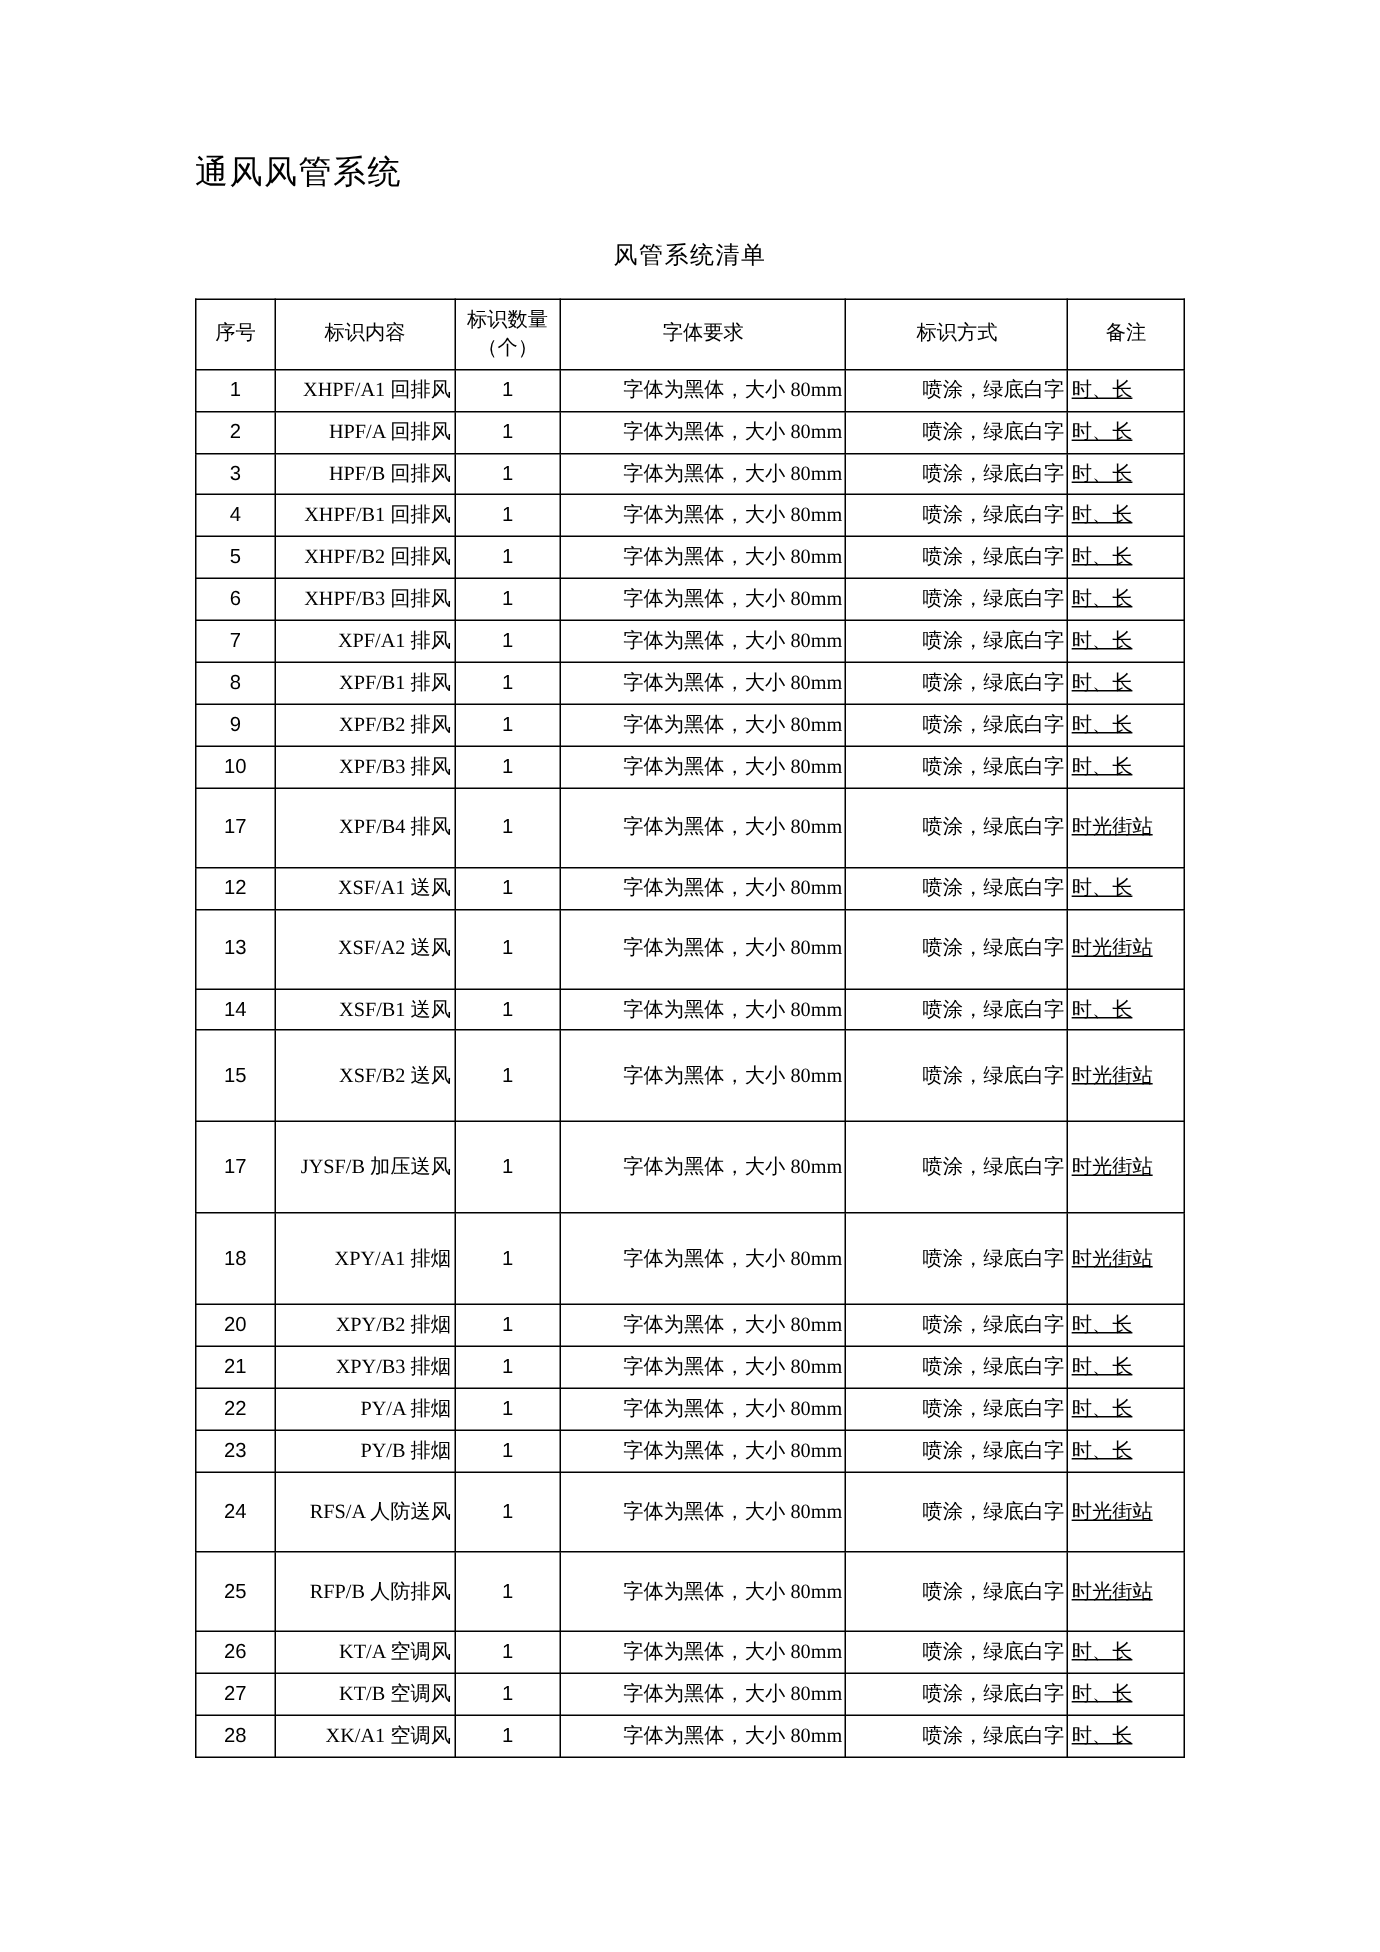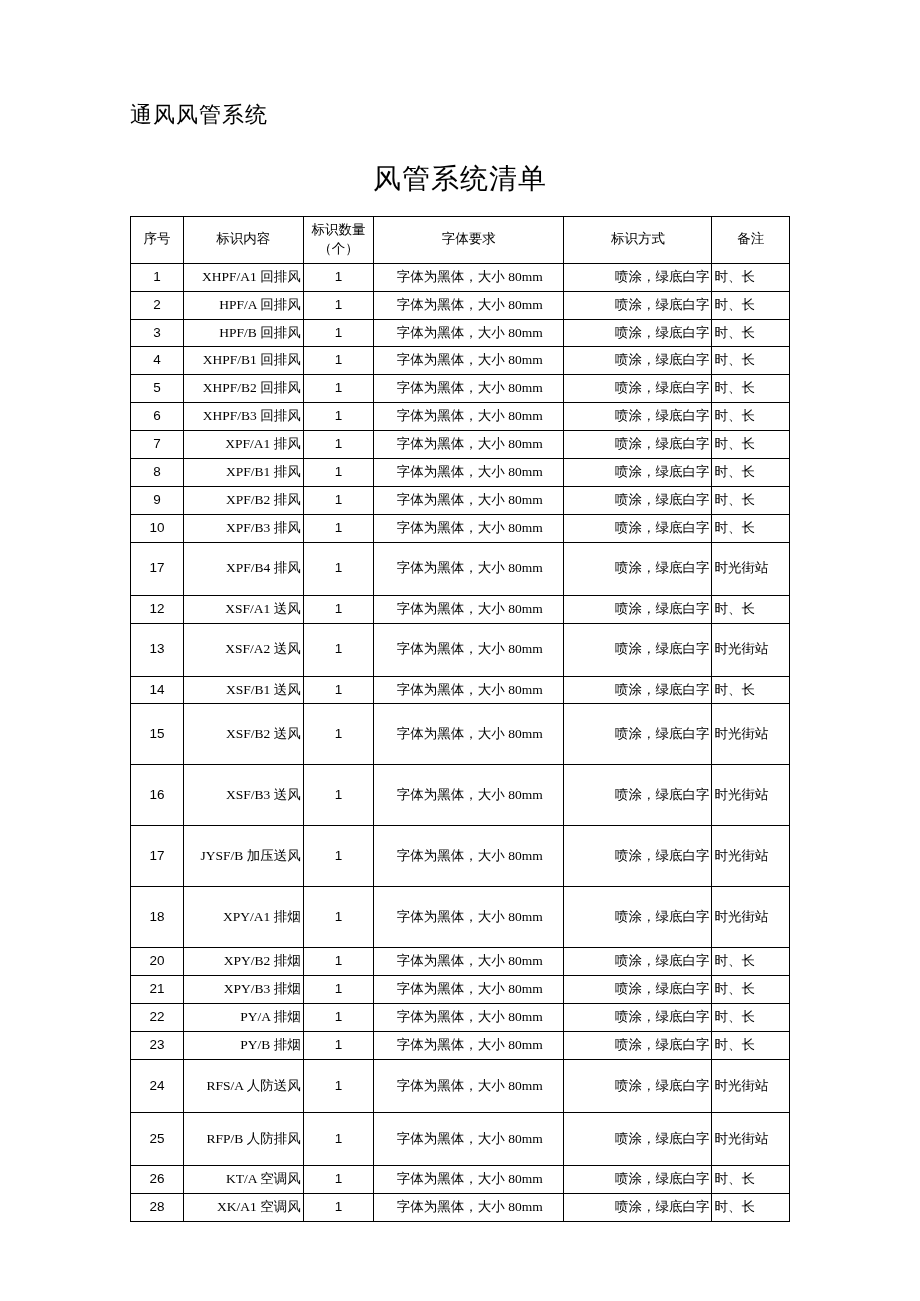--- a/index.html
+++ b/index.html
@@ -9,21 +9,21 @@
       padding: 100px 130px 80px 130px;
       font-size: 14px;
       color: #000;
     }
     .title {
       font-size: 22px;
       margin-bottom: 30px;
       letter-spacing: 1px;
     }
     .subtitle {
-      font-size: 28px;
+      font-size: 16px;
       text-align: center;
       margin-bottom: 18px;
       letter-spacing: 1px;
     }
     table {
       border-collapse: collapse;
       width: 100%;
       table-layout: fixed;
     }
     th, td {
@@ -39,23 +39,23 @@
     }
     col.c1 { width: 7.5%; }
     col.c2 { width: 17%; }
     col.c3 { width: 10%; }
     col.c4 { width: 27%; }
     col.c5 { width: 21%; }
     col.c6 { width: 11%; }
     td.seq { text-align: center; font-family: Arial, sans-serif; }
     td.content { text-align: right; }
     td.qty { text-align: center; font-family: Arial, sans-serif; }
-    td.font-req { text-align: center; padding-left: 4px; }
+    td.font-req { text-align: right; padding-left: 4px; }
     td.method { text-align: right; }
-    td.remark { text-align: left; padding-left: 2px; }
+    td.remark { text-align: left; padding-left: 2px; text-decoration: underline; }
     .tall td { height: 44px; }
     .tall-more td { height: 52px; }
   </style>
 </head>
 <body>
 
 <div class="title">通风风管系统</div>
 <div class="subtitle">风管系统清单</div>
 
 <table>
@@ -192,28 +192,20 @@
       </tr>
       <tr class="tall-more">
         <td class="seq">15</td>
         <td class="content">XSF/B2 送风</td>
         <td class="qty">1</td>
         <td class="font-req">字体为黑体，大小 80mm</td>
         <td class="method">喷涂，绿底白字</td>
         <td class="remark">时光街站</td>
       </tr>
       <tr class="tall-more">
-        <td class="seq">16</td>
-        <td class="content">XSF/B3 送风</td>
-        <td class="qty">1</td>
-        <td class="font-req">字体为黑体，大小 80mm</td>
-        <td class="method">喷涂，绿底白字</td>
-        <td class="remark">时光街站</td>
-      </tr>
-      <tr class="tall-more">
         <td class="seq">17</td>
         <td class="content">JYSF/B 加压送风</td>
         <td class="qty">1</td>
         <td class="font-req">字体为黑体，大小 80mm</td>
         <td class="method">喷涂，绿底白字</td>
         <td class="remark">时光街站</td>
       </tr>
       <tr class="tall-more">
         <td class="seq">18</td>
         <td class="content">XPY/A1 排烟</td>
@@ -266,20 +258,28 @@
         <td class="seq">25</td>
         <td class="content">RFP/B 人防排风</td>
         <td class="qty">1</td>
         <td class="font-req">字体为黑体，大小 80mm</td>
         <td class="method">喷涂，绿底白字</td>
         <td class="remark">时光街站</td>
       </tr>
       <tr>
         <td class="seq">26</td>
         <td class="content">KT/A 空调风</td>
+        <td class="qty">1</td>
+        <td class="font-req">字体为黑体，大小 80mm</td>
+        <td class="method">喷涂，绿底白字</td>
+        <td class="remark">时、长</td>
+      </tr>
+      <tr>
+        <td class="seq">27</td>
+        <td class="content">KT/B 空调风</td>
         <td class="qty">1</td>
         <td class="font-req">字体为黑体，大小 80mm</td>
         <td class="method">喷涂，绿底白字</td>
         <td class="remark">时、长</td>
       </tr>
       <tr>
         <td class="seq">28</td>
         <td class="content">XK/A1 空调风</td>
         <td class="qty">1</td>
         <td class="font-req">字体为黑体，大小 80mm</td>

